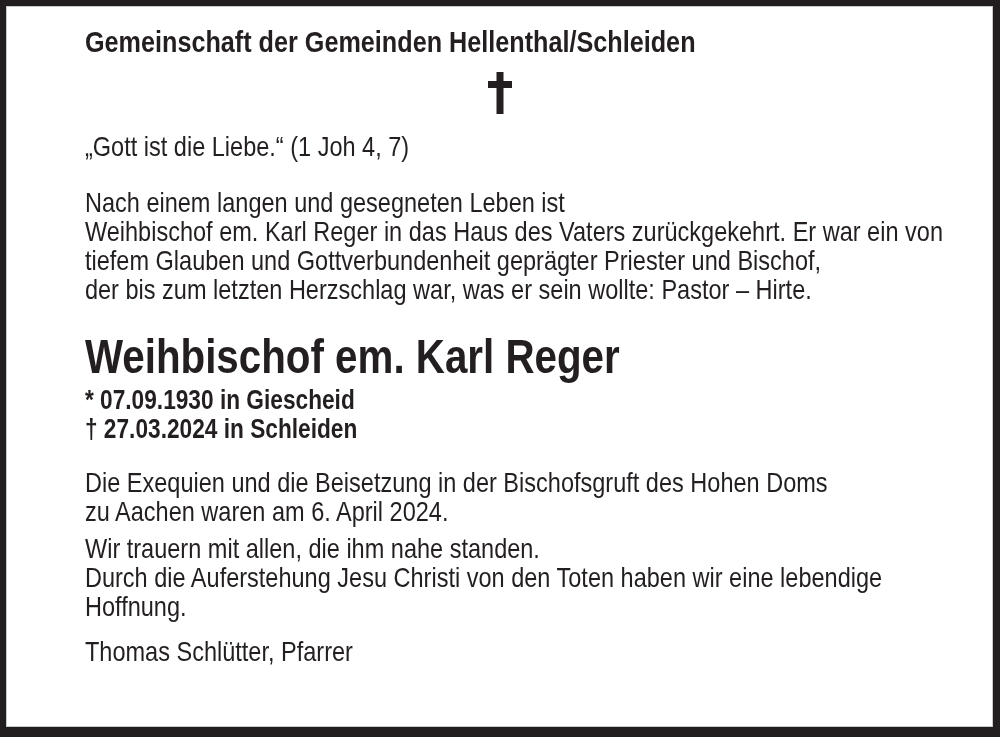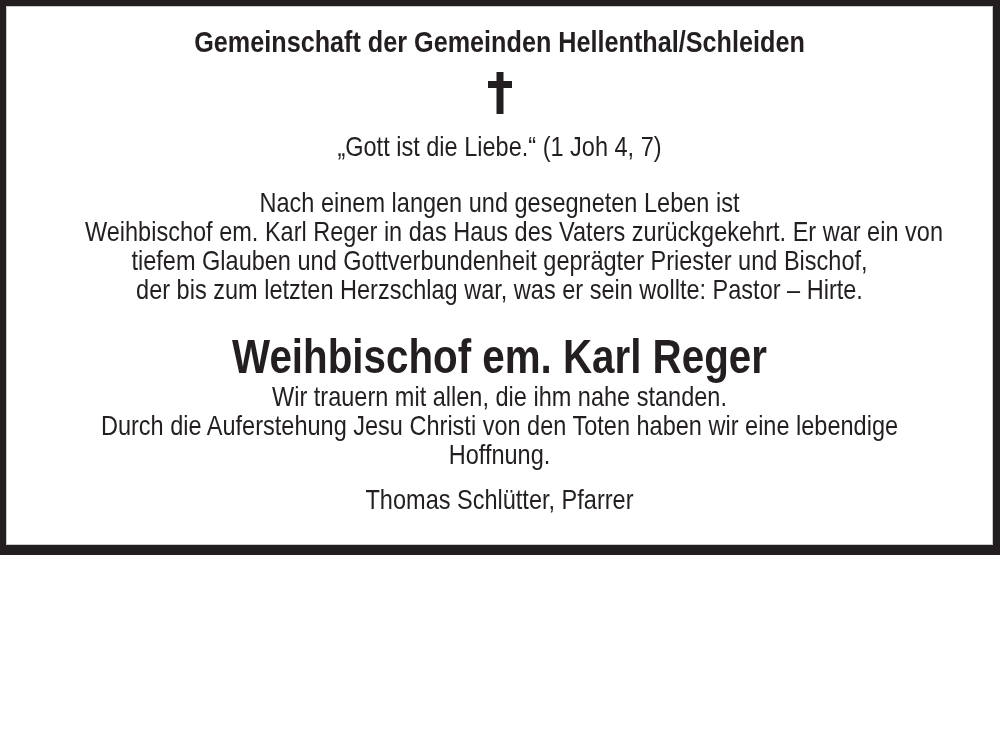--- a/index.html
+++ b/index.html
@@ -4,29 +4,29 @@
 <style>
   html, body {
     margin: 0;
     padding: 0;
     background: #ffffff;
   }
   .notice {
     position: relative;
     box-sizing: border-box;
     width: 1000px;
-    height: 555px;
+    height: 737px;
     background: #ffffff;
     border-style: solid;
     border-color: #221e1f;
     border-width: 6px 7px 10px 6px;
     box-shadow: inset 0 0 0 1px #c9c9c9;
     font-family: "Liberation Sans", sans-serif;
     color: #231f20;
-    text-align: center;
+    text-align: left;
     overflow: hidden;
   }
   
   .ln {
     display: block;
     white-space: nowrap;
     transform: scaleX(0.84);
     transform-origin: 50% 50%;
   }
   .org {
@@ -59,21 +59,21 @@
     font-weight: bold;
   }
   .dates { margin-top: 4px; }
   .dates .ln {
     font-size: 27px;
     line-height: 29px;
     font-weight: bold;
   }
   .exequien { margin-top: 24px; }
   .resurrection { margin-top: 8px; }
-  .mourning { }
+  .mourning { margin-top: 8px; }
   .signature {
     margin-top: 16px;
     font-size: 28px;
     line-height: 29px;
   }
   .cross-svg rect { fill: #231f20; }
 </style>
 </head>
 <body>
 
@@ -92,21 +92,29 @@
 
   <div class="para intro">
     <span class="ln">Nach einem langen und gesegneten Leben ist</span>
     <span class="ln">Weihbischof em. Karl Reger in das Haus des Vaters zurückgekehrt. Er war ein von</span>
     <span class="ln">tiefem Glauben und Gottverbundenheit geprägter Priester und Bischof,</span>
     <span class="ln">der bis zum letzten Herzschlag war, was er sein wollte: Pastor – Hirte.</span>
   </div>
 
   <h1 class="name ln">Weihbischof em. Karl Reger</h1>
 
+  <div class="dates">
+    <span class="ln">* 07.09.1930 in Giescheid</span>
+    <span class="ln">† 27.03.2024 in Schleiden</span>
+  </div>
 
+  <div class="para exequien">
+    <span class="ln">Die Exequien und die Beisetzung in der Bischofsgruft des Hohen Doms</span>
+    <span class="ln">zu Aachen waren am 6. April 2024.</span>
+  </div>
 
 
   <div class="para mourning">
     <span class="ln">Wir trauern mit allen, die ihm nahe standen.</span>
     <span class="ln">Durch die Auferstehung Jesu Christi von den Toten haben wir eine lebendige</span>
     <span class="ln">Hoffnung.</span>
   </div>
 
   <div class="signature ln">Thomas Schlütter, Pfarrer</div>
 

